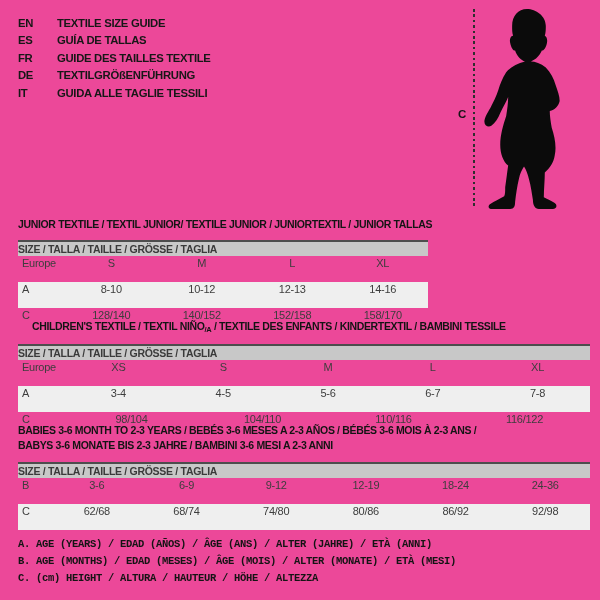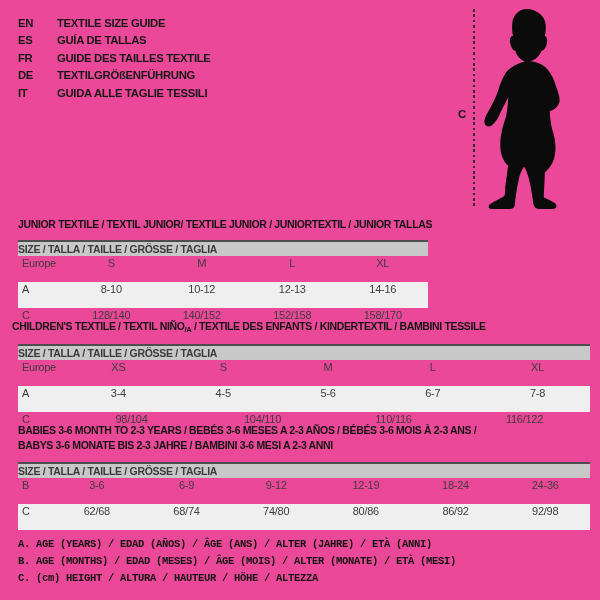--- a/index.html
+++ b/index.html
@@ -125,21 +125,21 @@
     </div>
     <div class="trow">
       <span class="tlabel">C</span>
       <span class="tcell">128/140</span>
       <span class="tcell">140/152</span>
       <span class="tcell">152/158</span>
       <span class="tcell">158/170</span>
     </div>
   </div>
 
-  <div class="sec-title" style="left:12px; top:319px;">
+  <div class="sec-title" style="left:32px; top:319px;">
     <span>CHILDREN'S TEXTILE / TEXTIL NIÑO</span><span class="sub">/A</span><span> / TEXTILE DES ENFANTS / KINDERTEXTIL / BAMBINI TESSILE</span>
   </div>
   <div class="size-table t2" style="left:18px; top:344px; width:572px;">
     <div class="size-bar">SIZE / TALLA / TAILLE / GRÖSSE / TAGLIA</div>
     <div class="trow">
       <span class="tlabel">Europe</span>
       <span class="tcell">XS</span>
       <span class="tcell">S</span>
       <span class="tcell">M</span>
       <span class="tcell">L</span>

